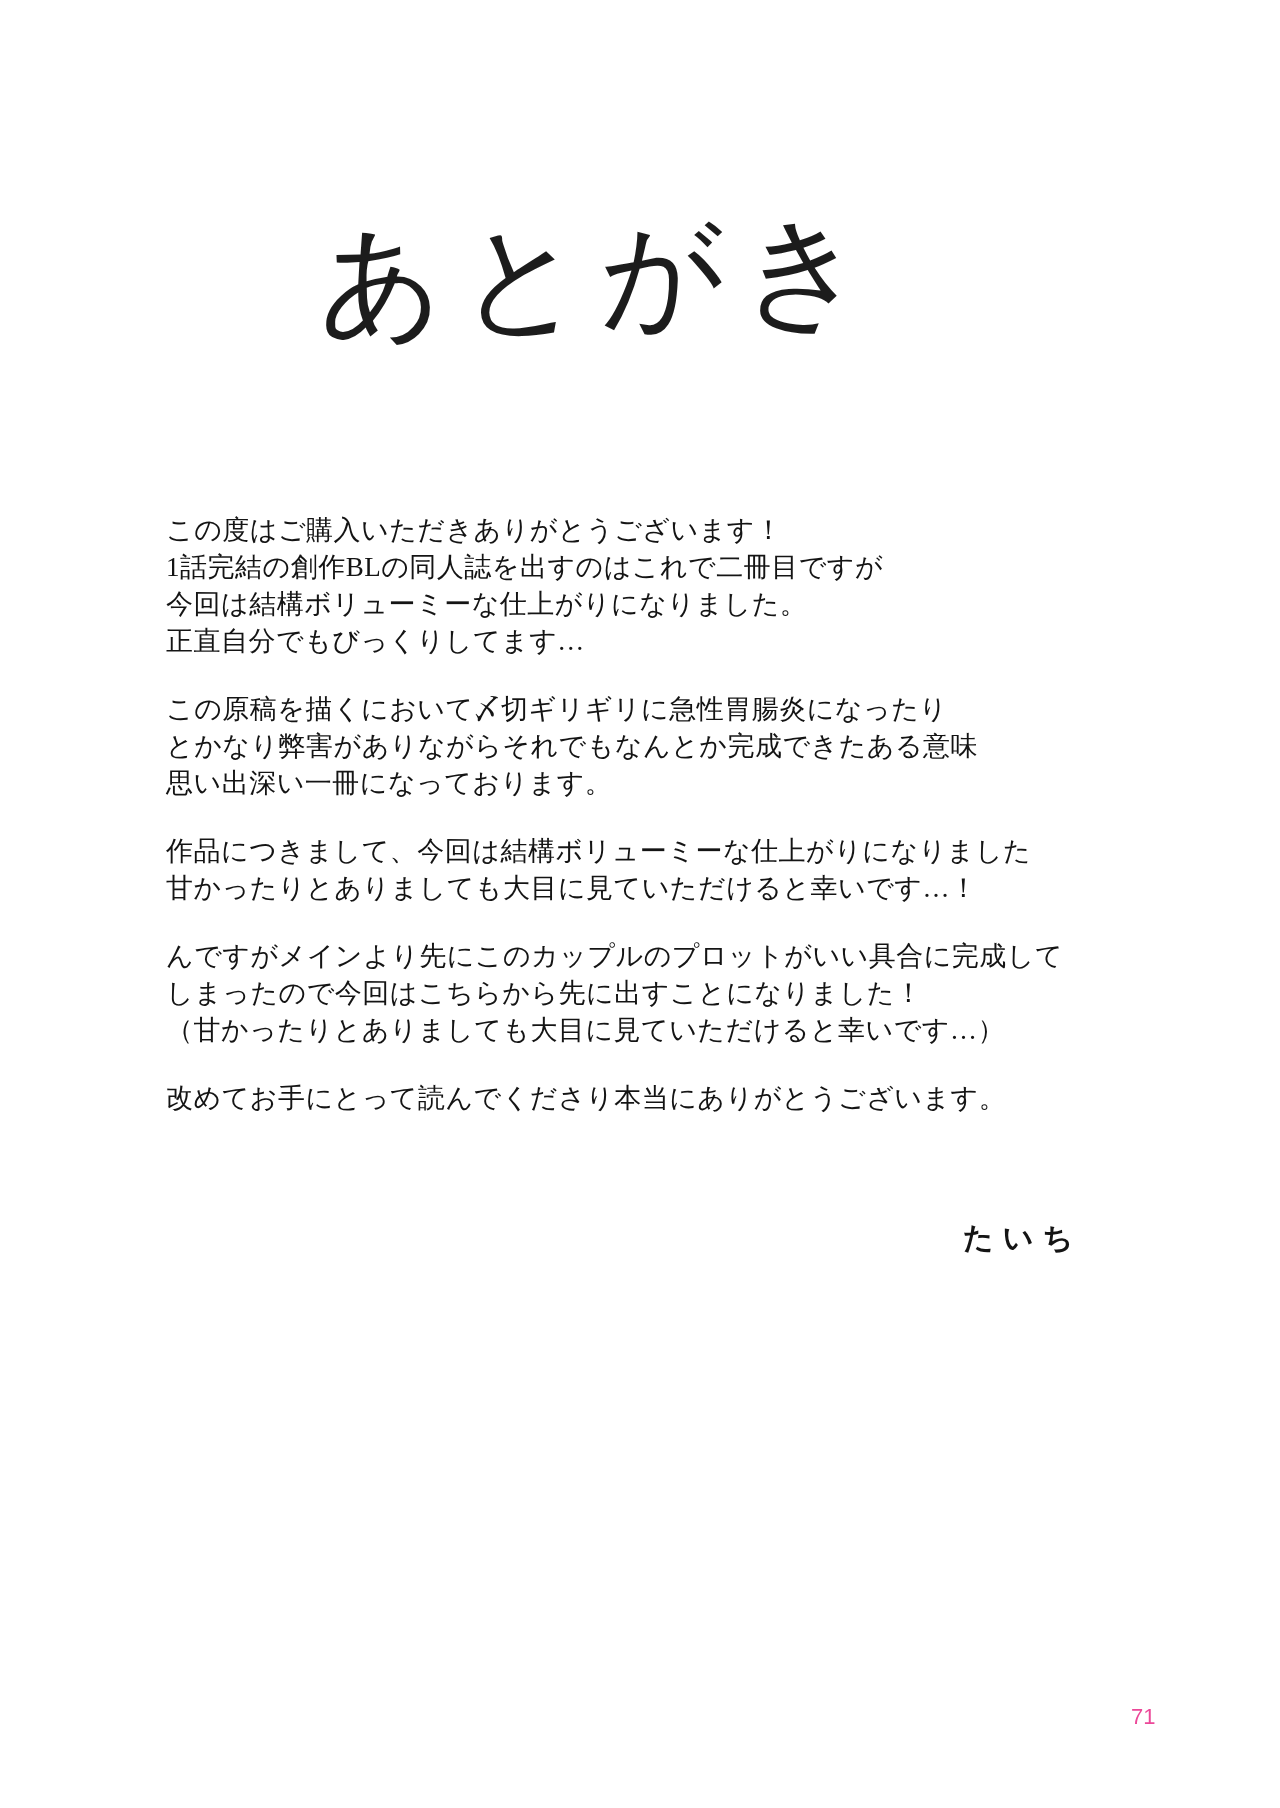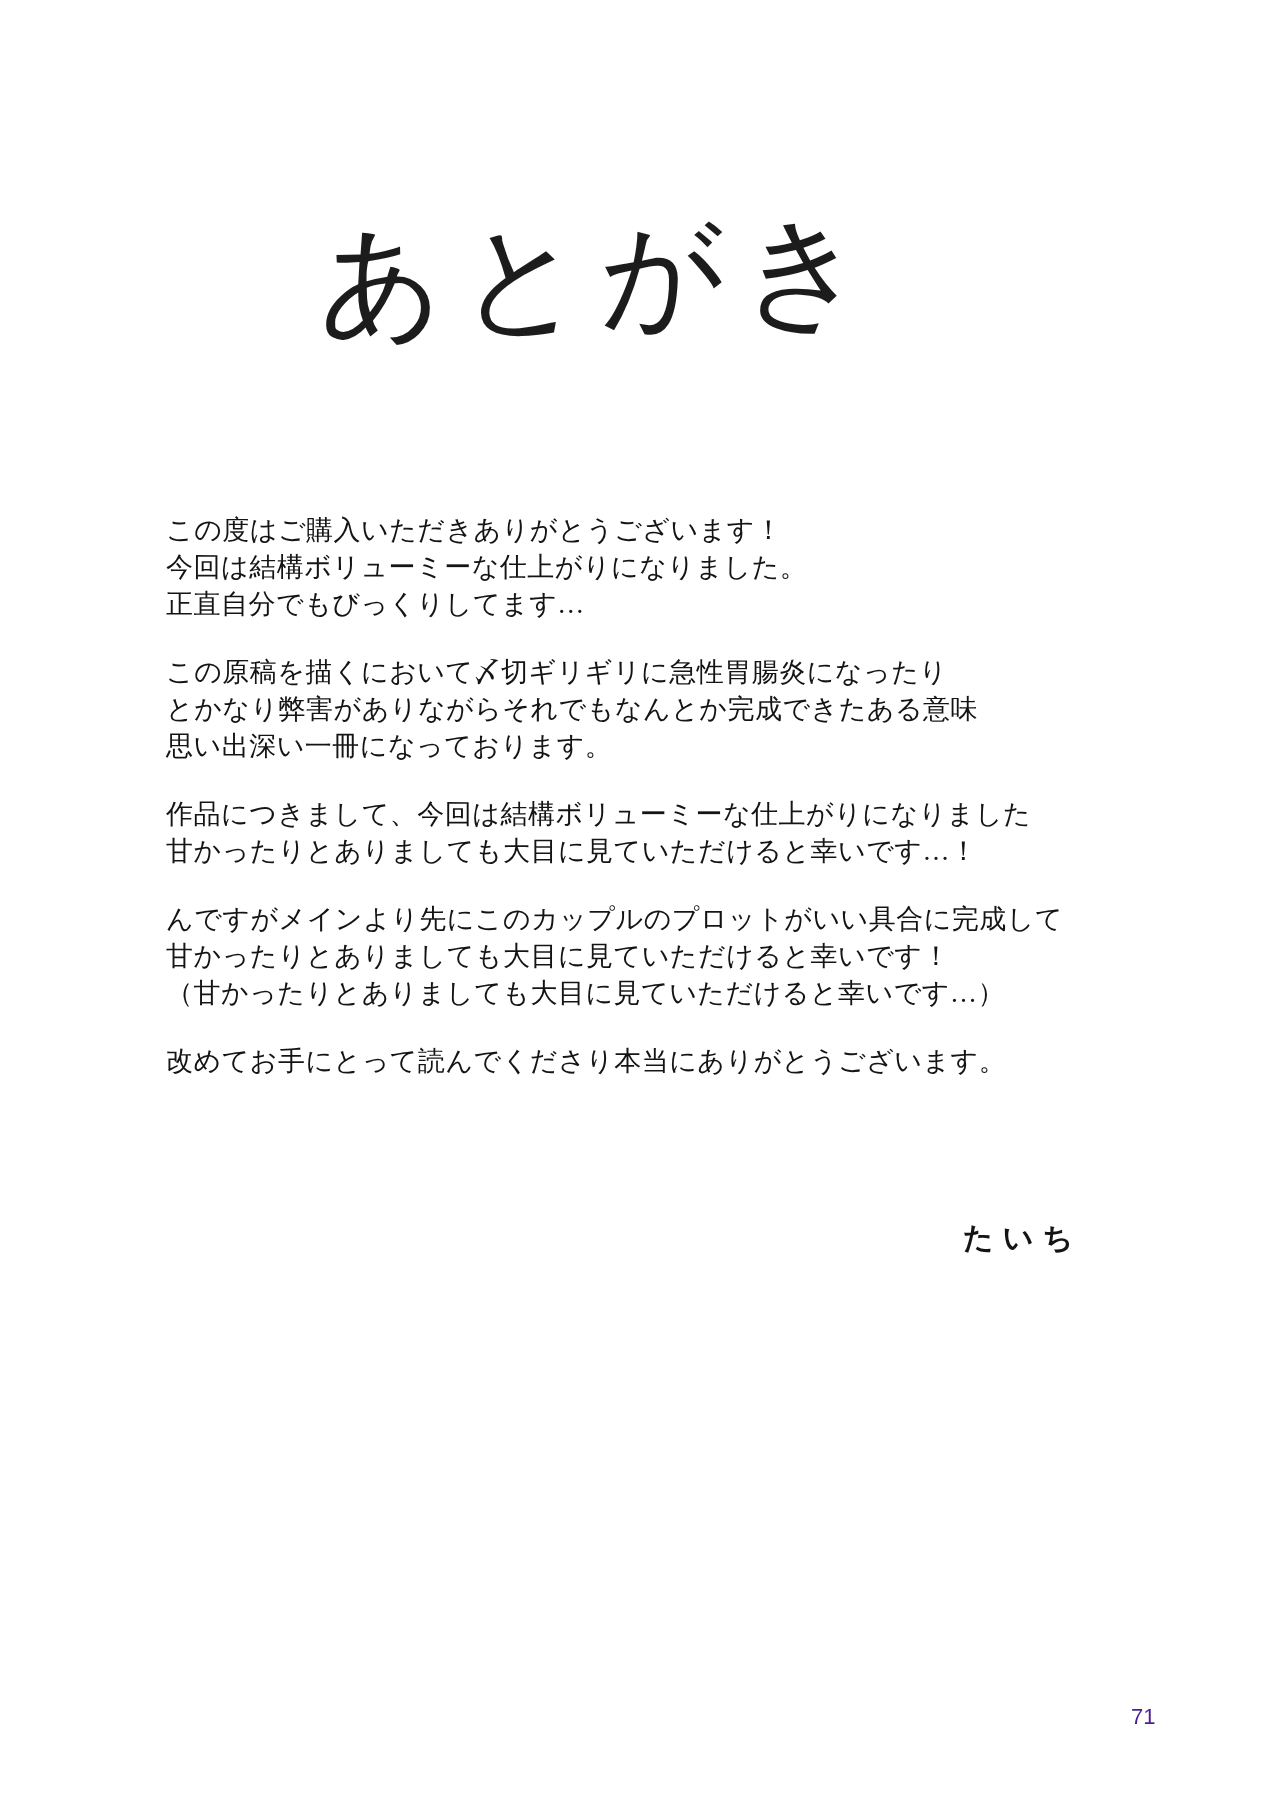--- a/index.html
+++ b/index.html
@@ -55,52 +55,53 @@
     letter-spacing: 9px;
     white-space: nowrap;
   }
   .page-number {
     position: absolute;
     left: 1131px;
     top: 1704px;
     font-size: 22px;
     font-weight: 400;
     font-family: "Liberation Sans", sans-serif;
-    color: #4c1d95;
+    color: #ec4899;
   }
 </style>
 </head>
 <body>
 
 <div class="page">
 
   <h1 class="title">あとがき</h1>
 
   <div class="body">
 
     <p class="para">
       <span class="line">この度はご購入いただきありがとうございます！</span>
+      <span class="line">1話完結の創作BLの同人誌を出すのはこれで二冊目ですが</span>
       <span class="line">今回は結構ボリューミーな仕上がりになりました。</span>
       <span class="line">正直自分でもびっくりしてます…</span>
     </p>
 
     <p class="para">
       <span class="line">この原稿を描くにおいて〆切ギリギリに急性胃腸炎になったり</span>
       <span class="line">とかなり弊害がありながらそれでもなんとか完成できたある意味</span>
       <span class="line">思い出深い一冊になっております。</span>
     </p>
 
     <p class="para">
       <span class="line">作品につきまして、今回は結構ボリューミーな仕上がりになりました</span>
       <span class="line">甘かったりとありましても大目に見ていただけると幸いです…！</span>
     </p>
 
     <p class="para">
       <span class="line">んですがメインより先にこのカップルのプロットがいい具合に完成して</span>
-      <span class="line">甘かったりとありましても大目に見ていただけると幸いです！</span>
+      <span class="line">しまったので今回はこちらから先に出すことになりました！</span>
       <span class="line">（甘かったりとありましても大目に見ていただけると幸いです…）</span>
     </p>
 
     <p class="para">
       <span class="line">改めてお手にとって読んでくださり本当にありがとうございます。</span>
     </p>
 
   </div>
 
   <div class="signature">たいち</div>

